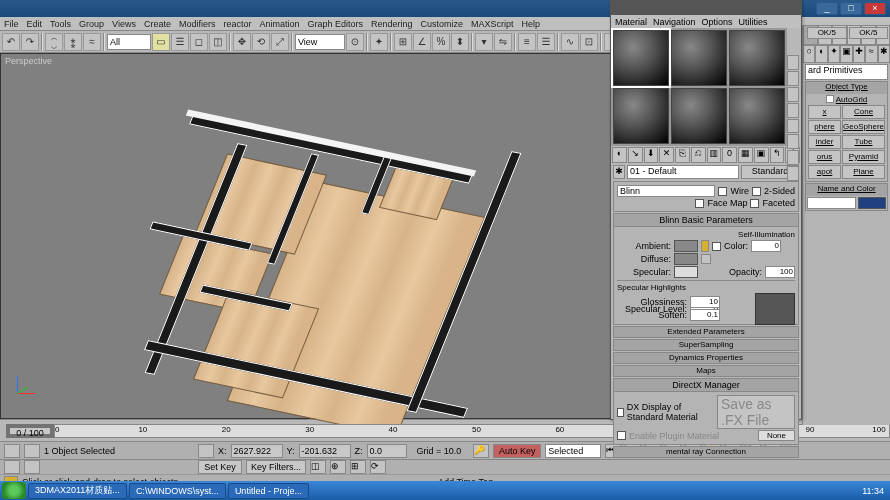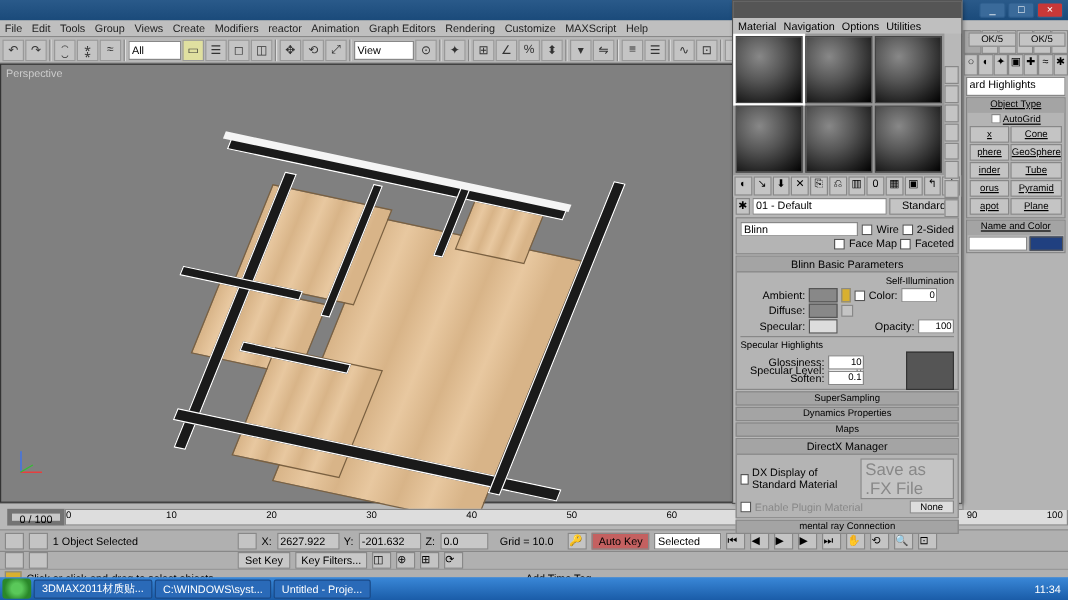--- a/index.html
+++ b/index.html
@@ -330,20 +330,21 @@
         <span class="lbl" style="width:70px">Glossiness:</span>
         <div class="spin">10</div>
       </div>
       <div class="row">
         <span class="lbl" style="width:70px">Soften:</span>
         <div class="spin">0.1</div>
       </div>
     </div>
   </div>
 
+  <div class="ministrip">Extended Parameters</div>
   <div class="ministrip">SuperSampling</div>
   <div class="ministrip">Dynamics Properties</div>
   <div class="ministrip">Maps</div>
 
   <div class="rollout">
     <div class="rhead">DirectX Manager</div>
     <div class="rbody">
       <div class="row">
         <div class="cbox"></div>
         <span>DX Display of Standard Material</span>
@@ -370,21 +371,21 @@
   </div>
   <div class="subtabs">
     <div>○</div>
     <div>◐</div>
     <div>✦</div>
     <div>▣</div>
     <div>✚</div>
     <div>≈</div>
     <div>✱</div>
   </div>
-  <div class="drop">ard Highlights</div>
+  <div class="drop">ard Primitives</div>
   <div class="roll">
     <div class="rh">Object Type</div>
     <div class="rb">
       <div class="chk">
           <div style="width:8px;height:8px;border:1px solid #888;background:#fff"></div>
           <span>AutoGrid</span>
         </div>
       <div class="btngrid">
         <div>x</div>
         <div>Cone</div>

